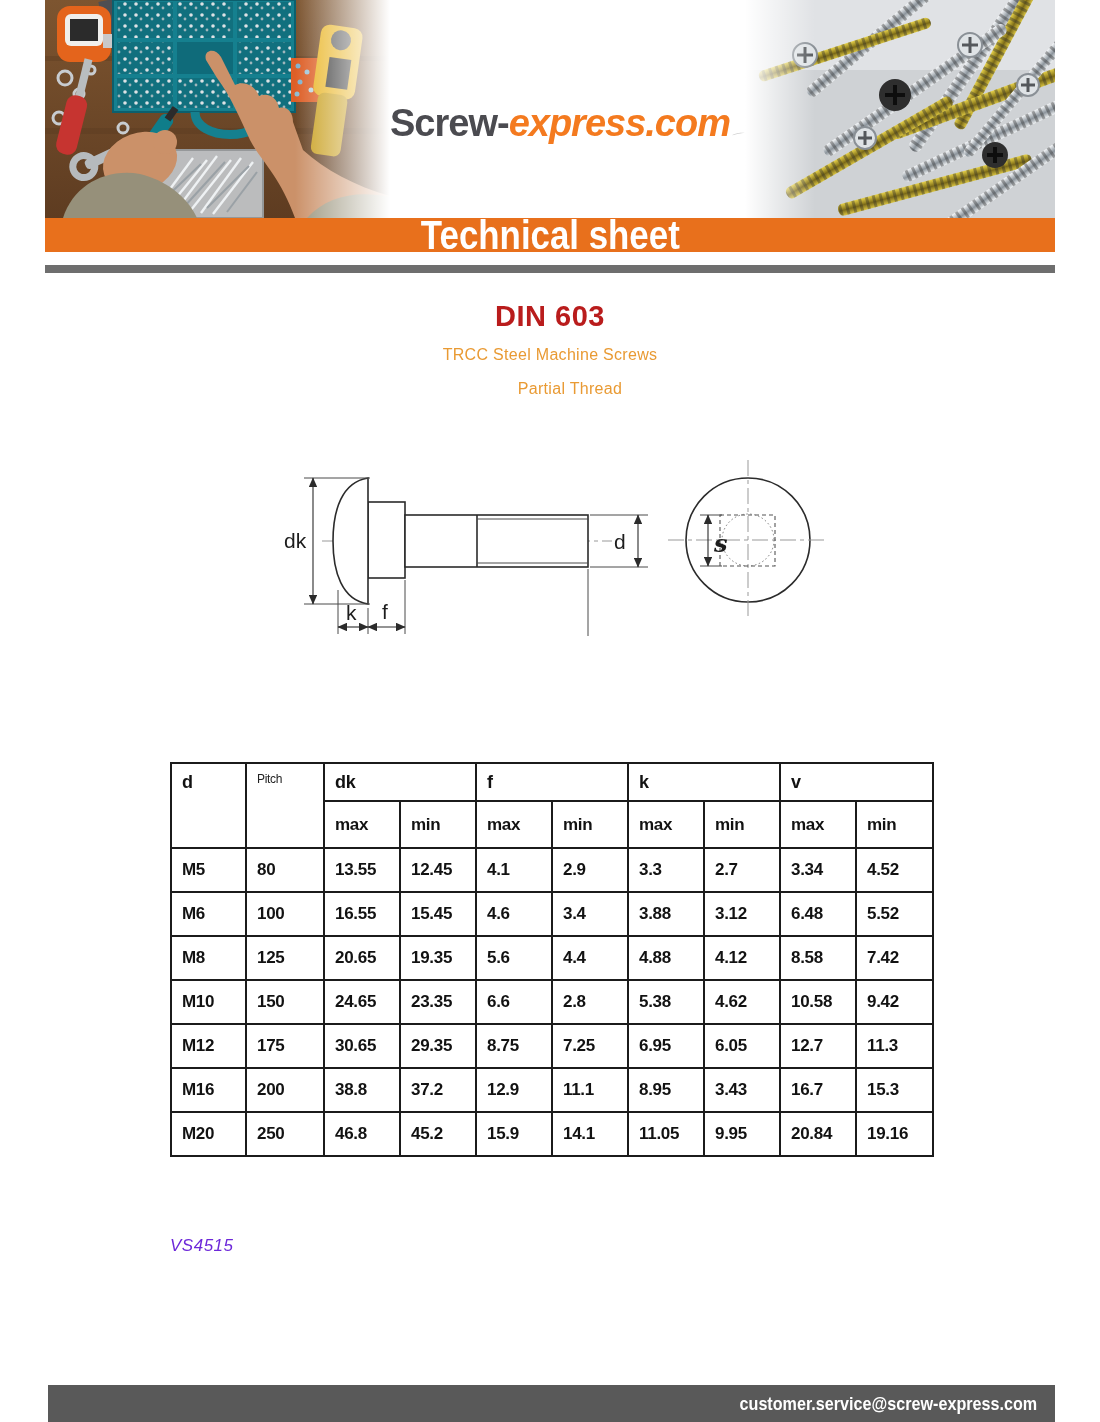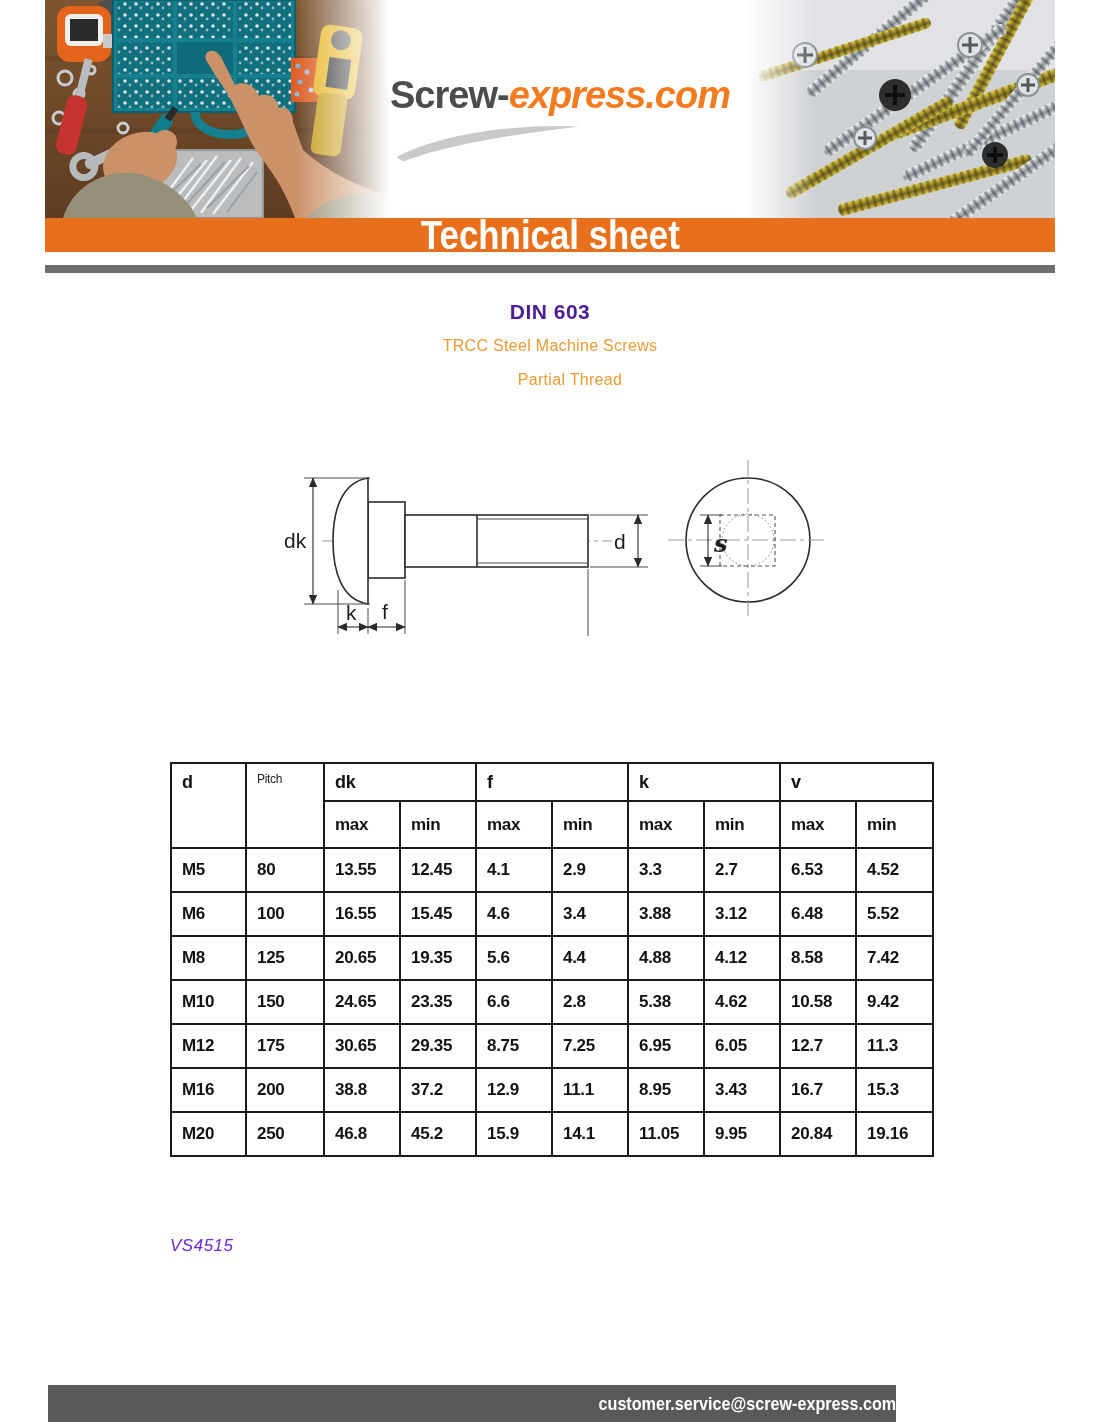--- a/index.html
+++ b/index.html
@@ -4,35 +4,35 @@
 <style>
   html,body{margin:0;padding:0;background:#ffffff;}
   .page{position:relative;width:1100px;height:1422px;background:#fff;overflow:hidden;
         font-family:"Liberation Sans", sans-serif;}
 
   
   .photo{position:absolute;top:0;height:218px;overflow:hidden;}
   .photo-left{left:45px;width:345px;}
   .photo-right{left:745px;width:310px;}
   .logo-area{position:absolute;left:390px;top:0;width:355px;height:218px;background:#fff;
-             display:flex;flex-direction:column;align-items:flex-start;padding-top:76px;box-sizing:border-box;}
+             display:flex;flex-direction:row;align-items:flex-start;padding-top:104px;box-sizing:border-box;}
   .logo-text{font-size:38px;font-weight:700;letter-spacing:-1px;white-space:nowrap;line-height:1;}
   .logo-gray{color:#4b4b50;}
   .logo-orange{color:#f47a1f;font-style:italic;}
   .logo-swoosh{margin-top:8px;margin-left:2px;}
 
   .banner{position:absolute;left:45px;top:218px;width:1010px;height:34px;background:#e8701c;
           display:flex;align-items:center;justify-content:center;}
   .banner-title{color:#ffffff;font-size:41px;font-weight:700;line-height:1;
                 transform:scaleX(.85);transform-origin:center;letter-spacing:0;}
   .banner-shadow{position:absolute;left:45px;top:265px;width:1010px;height:8px;background:#6e6e6e;}
 
   
   .title-block{position:absolute;left:0;top:300px;width:1100px;text-align:center;}
-  .std{font-size:21px;font-weight:700;color:#4c1d95;letter-spacing:.5px;}
+  .std{font-size:29px;font-weight:700;color:#b91c1c;letter-spacing:.5px;}
   .sub{font-size:16px;font-weight:500;color:#e99a33;letter-spacing:.3px;}
   .sub1{margin-top:13px;}
   .sub2{margin-top:16px;margin-left:40px;}
 
   
   .diagram{position:absolute;left:270px;top:438px;}
   .ln{stroke:#2b2b2b;stroke-width:1.6;fill:none;}
   .fillw{fill:#ffffff;}
   .thin{stroke:#4a4a4a;stroke-width:1;fill:none;}
   .dim{stroke:#2b2b2b;stroke-width:1.1;fill:none;}
@@ -48,22 +48,22 @@
         font-size:17px;font-weight:700;color:#121212;letter-spacing:-0.3px;}
   .spec-table .grow1{height:38px;}
   .spec-table .grow2 th{height:45px;}
   .spec-table tr.data td{height:42px;}
   .spec-table th.span2{vertical-align:top;padding-top:8px;font-size:18px;}
   .spec-table th.pitch{font-size:12px;font-weight:400;color:#222;}
   .spec-table th.grp{font-size:18px;vertical-align:middle;}
 
   
   .ref{position:absolute;left:170px;top:1236px;font-size:17px;font-style:italic;color:#6d28d9;letter-spacing:.5px;}
-  .footer-bar{position:absolute;left:48px;top:1385px;width:848px;height:37px;background:#595959;
-              display:flex;align-items:center;justify-content:flex-end;padding-right:0;box-sizing:border-box;}
+  .footer-bar{position:absolute;left:48px;top:1385px;width:1007px;height:37px;background:#595959;
+              display:flex;align-items:center;justify-content:flex-end;padding-right:18px;box-sizing:border-box;}
   .footer-email{color:#fff;font-size:19px;font-weight:700;transform:scaleX(.85);transform-origin:right center;
                 letter-spacing:0;text-decoration:none;}
 </style>
 </head>
 <body>
 
 <div class="page">
 
   <div class="photo photo-left">
     <svg width="345" height="218" viewBox="0 0 345 218">
@@ -377,21 +377,21 @@
     </tr>
     <tr class="data">
       <td>M5</td>
       <td>80</td>
       <td>13.55</td>
       <td>12.45</td>
       <td>4.1</td>
       <td>2.9</td>
       <td>3.3</td>
       <td>2.7</td>
-      <td>6.53</td>
+      <td>3.34</td>
       <td>4.52</td>
     </tr>
     <tr class="data">
       <td>M6</td>
       <td>100</td>
       <td>16.55</td>
       <td>15.45</td>
       <td>4.6</td>
       <td>3.4</td>
       <td>3.88</td>

